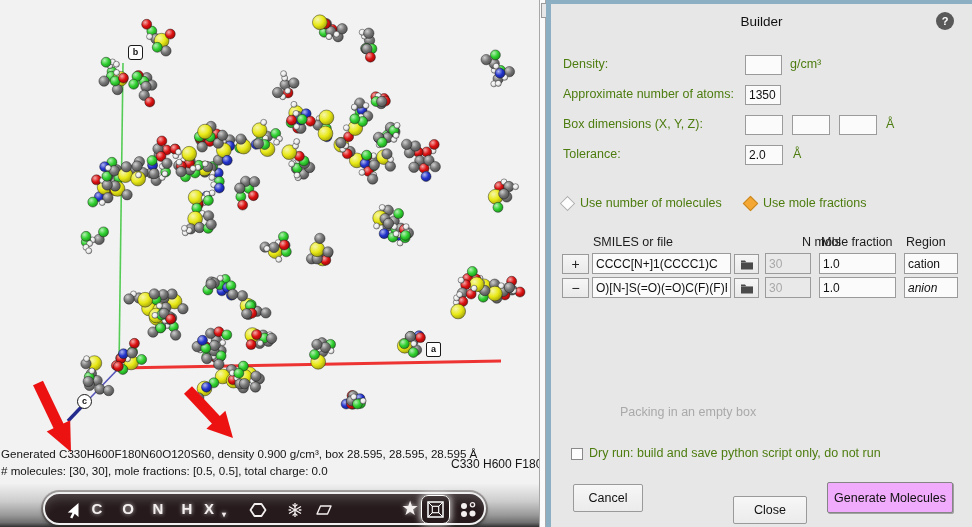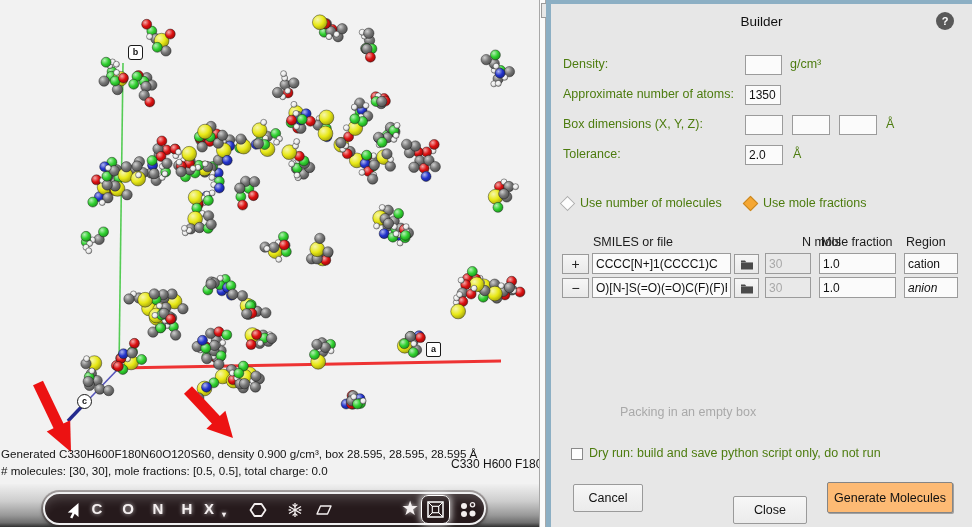--- a/index.html
+++ b/index.html
@@ -45,21 +45,21 @@
   .diamond.sel{background:#f5a733;border-color:#c8861f;}
   .hcell{position:absolute;font-size:12.5px;color:#1c1c1c;white-space:nowrap;}
   .opbtn{position:absolute;width:27px;height:20px;background:linear-gradient(#f6f6f6,#e9e9e9);
       border:1px solid #9a9a9a;font-size:14px;line-height:17px;text-align:center;color:#222;cursor:pointer;padding:0;}
   .folderbtn{position:absolute;width:25px;height:20px;background:linear-gradient(#f6f6f6,#e9e9e9);
       border:1px solid #9a9a9a;cursor:pointer;padding:0;display:flex;align-items:center;justify-content:center;}
   .hint{position:absolute;font-size:12.5px;color:#a9a9a9;white-space:nowrap;}
   .cb{position:absolute;width:12px;height:12px;background:#fdfdfd;border:1px solid #8a8a8a;cursor:pointer;}
   .btn{position:absolute;height:28px;background:linear-gradient(#f7f7f7,#ebebeb);border:1px solid #9a9a9a;
       border-radius:2px;font-size:12.5px;color:#111;cursor:pointer;font-family:"Liberation Sans", sans-serif;}
-  .btn.default{background:#fdba74;border-color:#858585;box-shadow:1px 1px 0 rgba(0,0,0,.3);}
+  .btn.default{background:#f0abfc;border-color:#858585;box-shadow:1px 1px 0 rgba(0,0,0,.3);}
 </style>
 </head>
 <body>
 
 <div id="viewport">
   <svg id="molsvg" width="539" height="484">
       <defs>
         <radialGradient id="g-C" cx="0.35" cy="0.32" r="0.8">
           <stop offset="0" stop-color="rgb(206,206,206)"></stop>
           <stop offset="0.5" stop-color="#757575"></stop>

